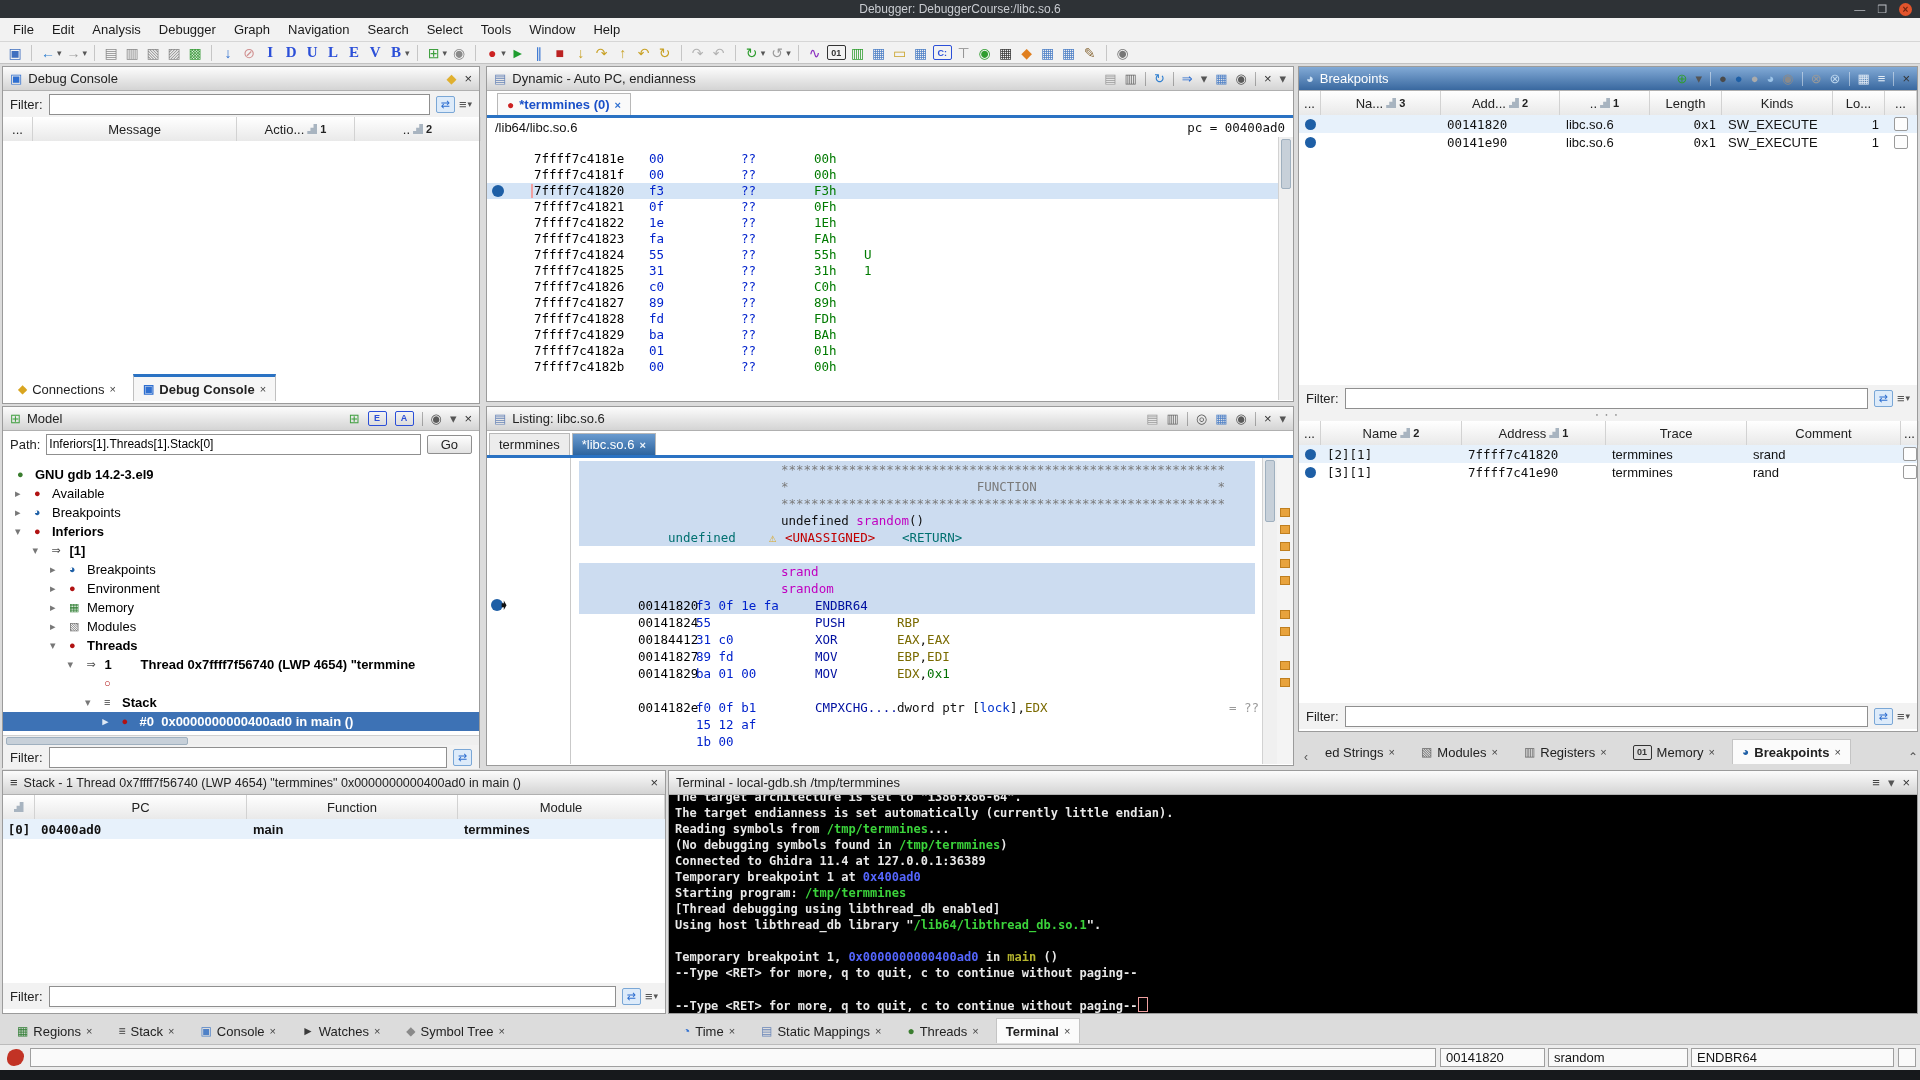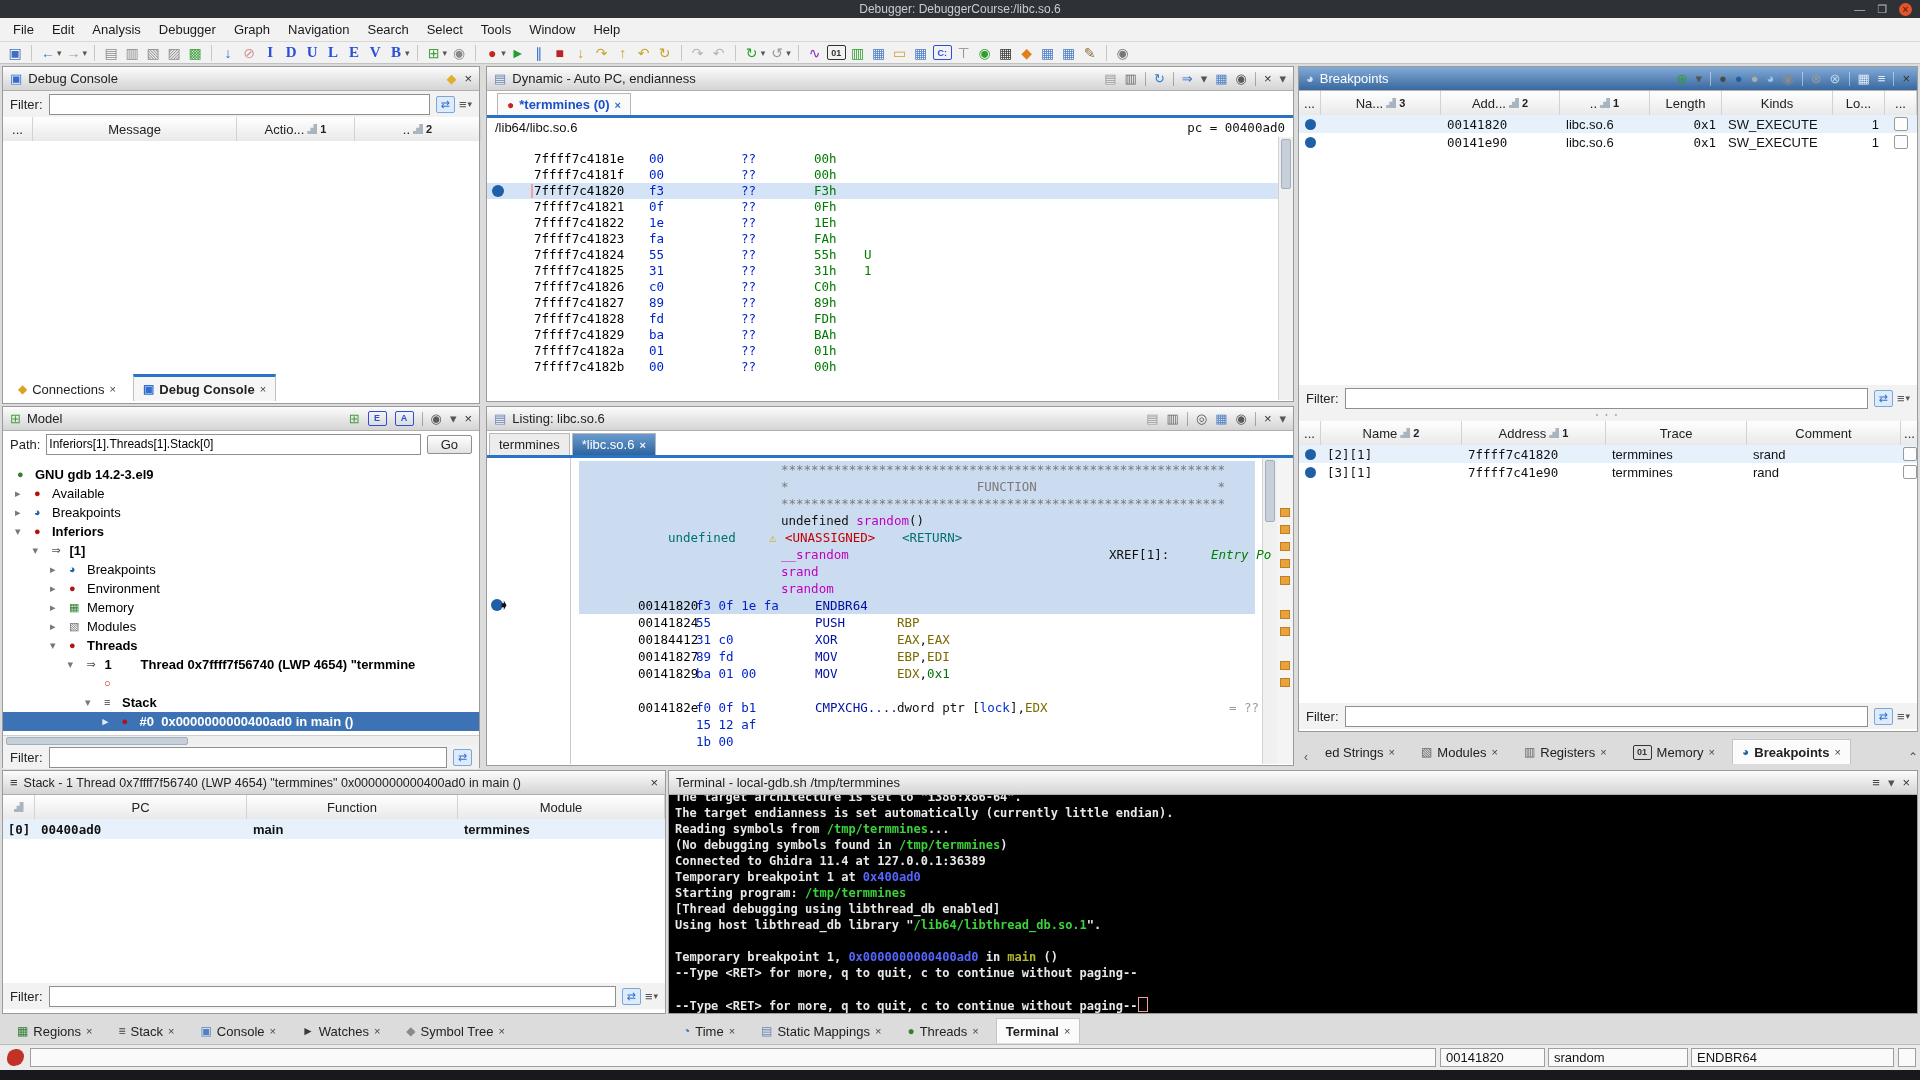--- a/index.html
+++ b/index.html
@@ -479,25 +479,20 @@
       </div>
       <div class="dline plate" style="top: 54px;">
         <span class="ds c-plain" style="left: 294px;"><span>undefined </span><span style="color: rgb(192, 0, 192);">srandom</span><span>()</span></span>
       </div>
       <div class="dline plate" style="top: 71px;">
         <span class="ds c-teal" style="left: 181px;">undefined</span>
         <span class="ds c-warn" style="left: 282px;">⚠</span>
         <span class="ds c-warnred" style="left: 298px;">&lt;UNASSIGNED&gt;</span>
         <span class="ds c-teal" style="left: 415px;">&lt;RETURN&gt;</span>
       </div>
-      <div class="dline plate" style="top: 88px;">
-        <span class="ds c-label" style="left: 294px;">__srandom</span>
-        <span class="ds c-xref" style="left: 622px;">XREF[1]:</span>
-        <span class="ds c-xrefv" style="left: 724px;">Entry Po</span>
-      </div>
       <div class="dline plate" style="top: 105px;">
         <span class="ds c-label" style="left: 294px;">srand</span>
       </div>
       <div class="dline plate" style="top: 122px;">
         <span class="ds c-label" style="left: 294px;">srandom</span>
       </div>
       <div class="dline plate curline" style="top: 139px;">
         <span class="ds c-addr" style="left: 151px;">00141820</span>
         <span class="ds c-byte" style="left: 209px;">f3 0f 1e fa</span>
         <span class="ds c-mn" style="left: 328px;">ENDBR64</span>

